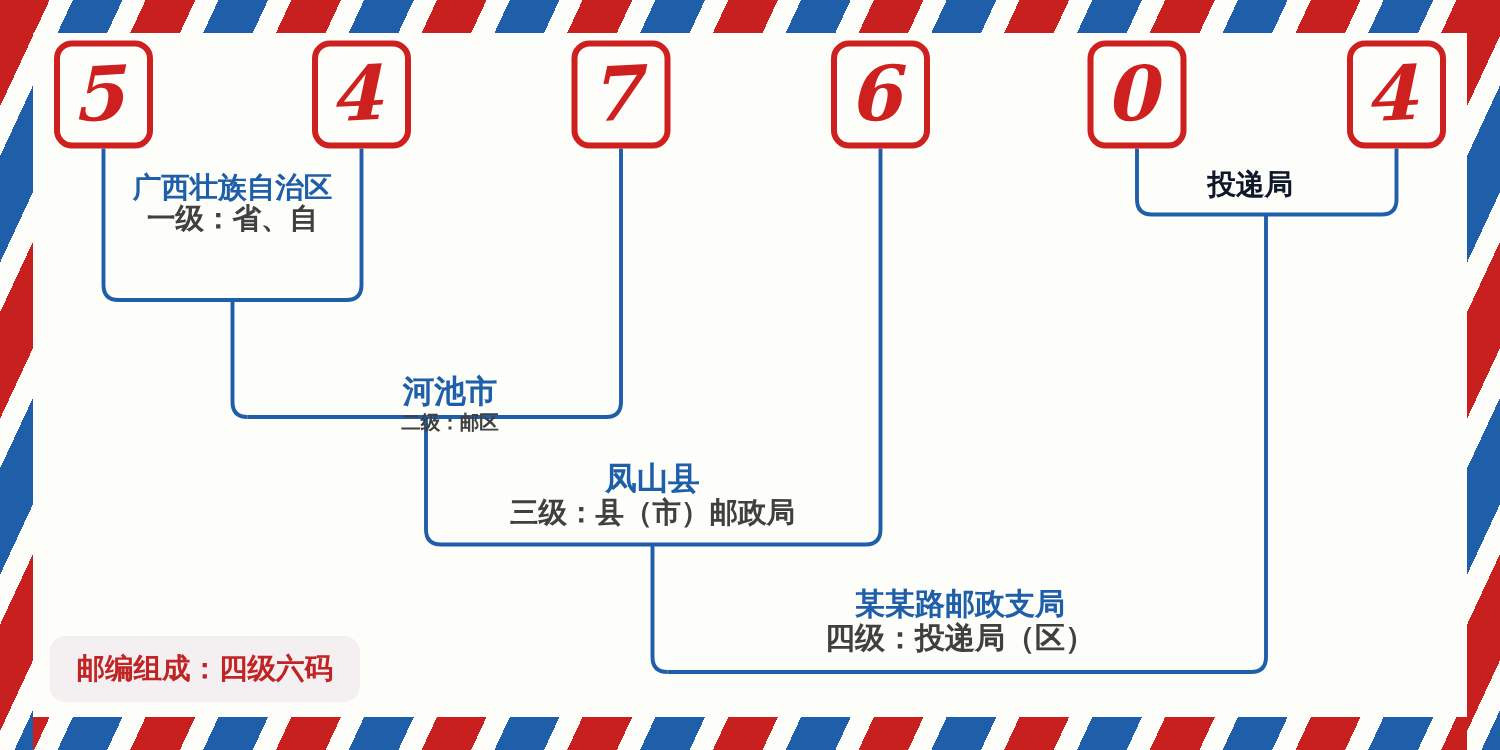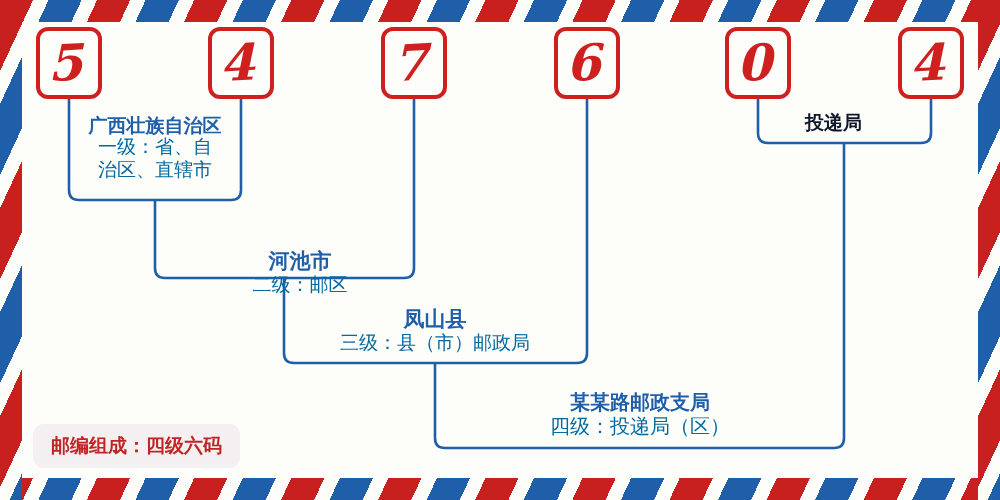--- a/index.html
+++ b/index.html
@@ -61,29 +61,29 @@
     position:absolute;z-index:25;text-align:center;
     line-height:1.18;white-space:nowrap;
   }
   .label .l-name{
     font-family:"DejaVu Serif","Liberation Serif",serif;
     font-weight:700;color:#1f5fa9;
     display:block;
   }
   .label .l-level{
     font-family:"Liberation Sans","DejaVu Sans",sans-serif;
-    font-weight:400;color:#0369a1;
+    font-weight:700;color:#404040;
     display:block;
   }
 
   
   .lvl1 .l-name{font-size:19px;text-align:center;}
   .lvl1 .l-level{font-size:19px;line-height:1.2;}
   .lvl2 .l-name{font-size:21px;margin-top:27px;}
-  .lvl2 .l-level{font-size:19px;}
+  .lvl2 .l-level{font-size:13px;}
   .lvl3 .l-name{font-size:21px;}
   .lvl3 .l-level{font-size:19px;}
   .lvl4 .l-name{font-size:20px;}
   .lvl4 .l-level{font-size:20px;}
 
   .tag-label{
     position:absolute;z-index:25;
     font-family:"DejaVu Serif","Liberation Serif",serif;
     font-weight:700;color:#0f172a;font-size:19px;
     white-space:nowrap;
@@ -139,21 +139,20 @@
   <div class="digit-box" style="left:725px;top:27px;">
     <span class="digit-glyph">0</span>
   </div>
   <div class="digit-box" style="left:898px;top:27px;">
     <span class="digit-glyph">4</span>
   </div>
 
   <div class="label lvl1" style="left:75px;top:114px;width:160px;">
     <span class="l-name">广西壮族自治区</span>
     <span class="l-level">一级：省、自</span>
-    <span class="l-level">治区、直辖市</span>
   </div>
 
   <div class="label lvl2" style="left:185px;top:222px;width:230px;">
     <span class="l-name">河池市</span>
     <span class="l-level">二级：邮区</span>
   </div>
 
   <div class="label lvl4" style="left:500px;top:391px;width:280px;">
     <span class="l-name">某某路邮政支局</span>
     <span class="l-level">四级：投递局（区）</span>

